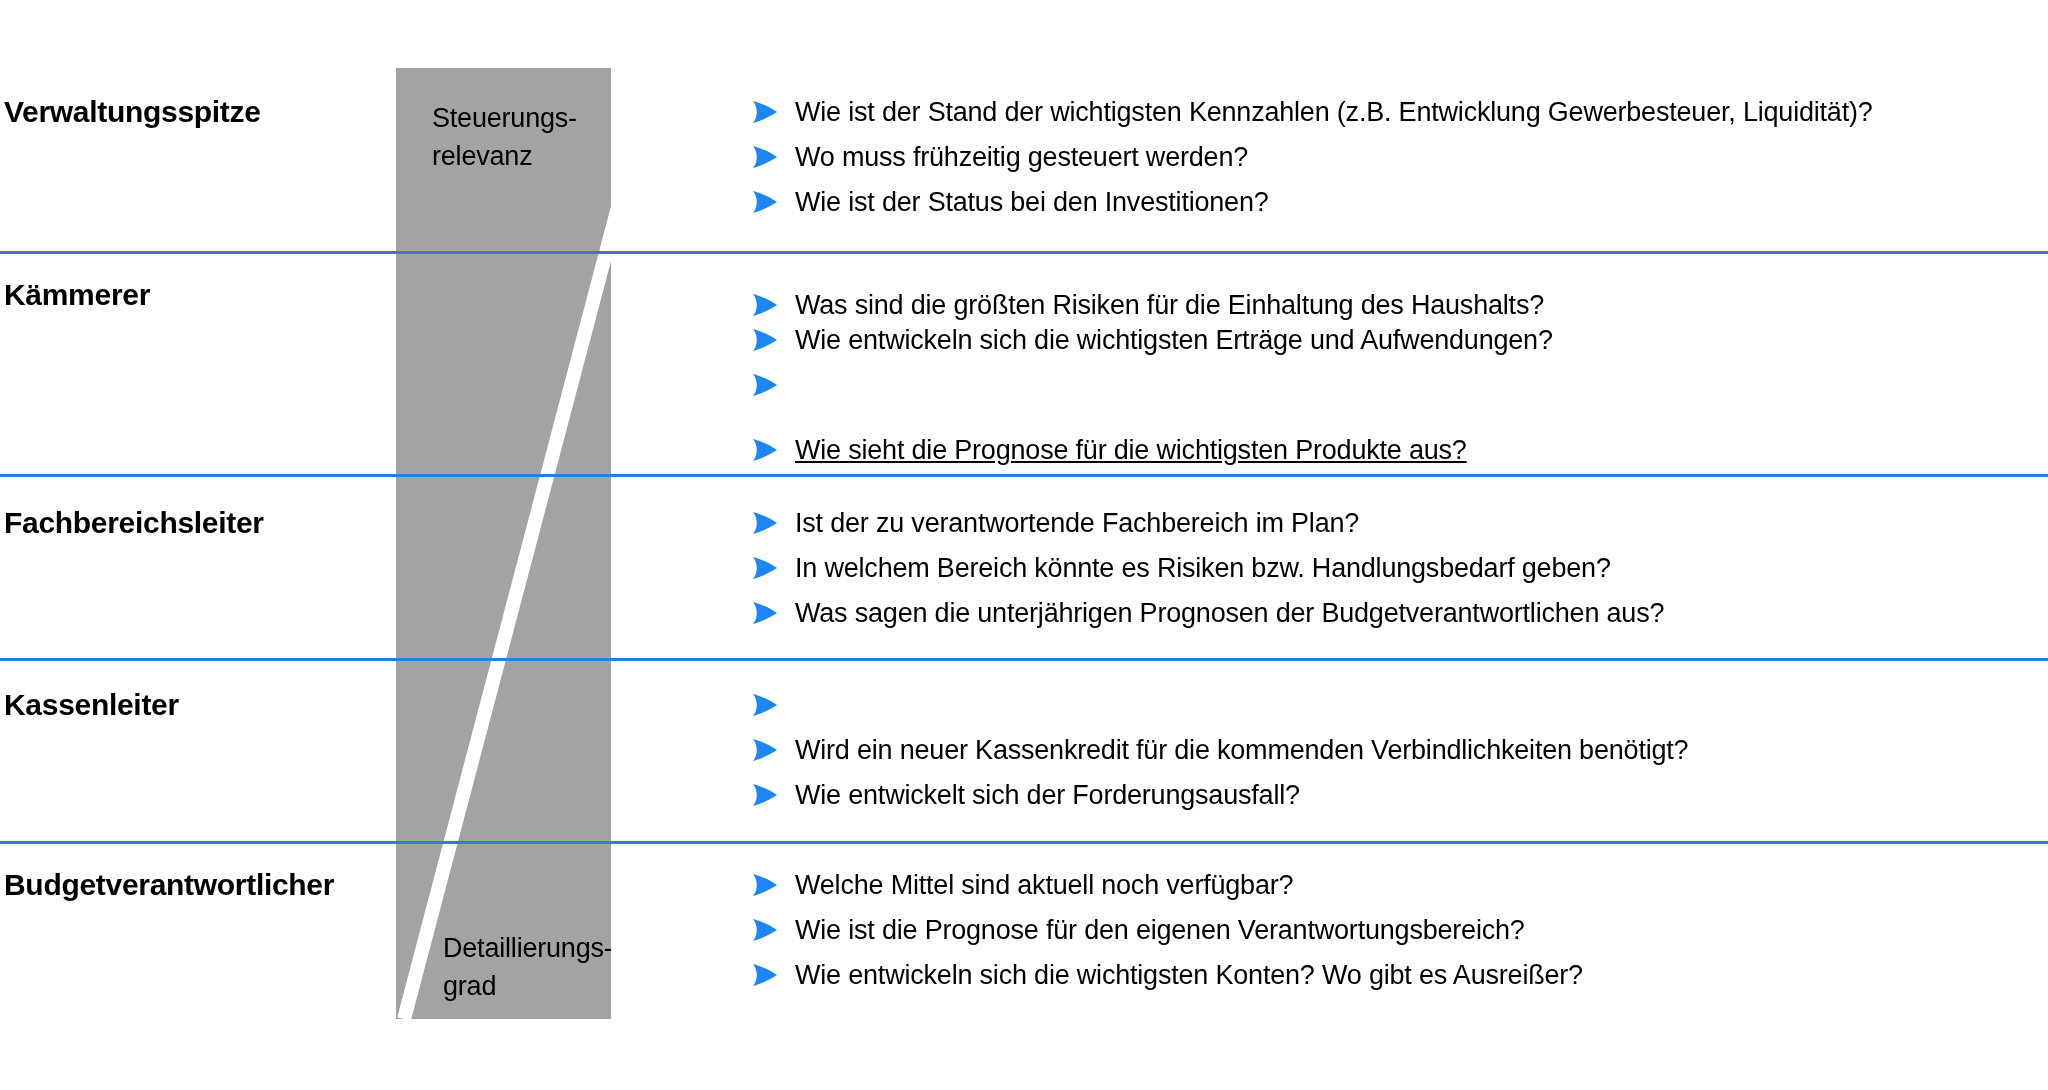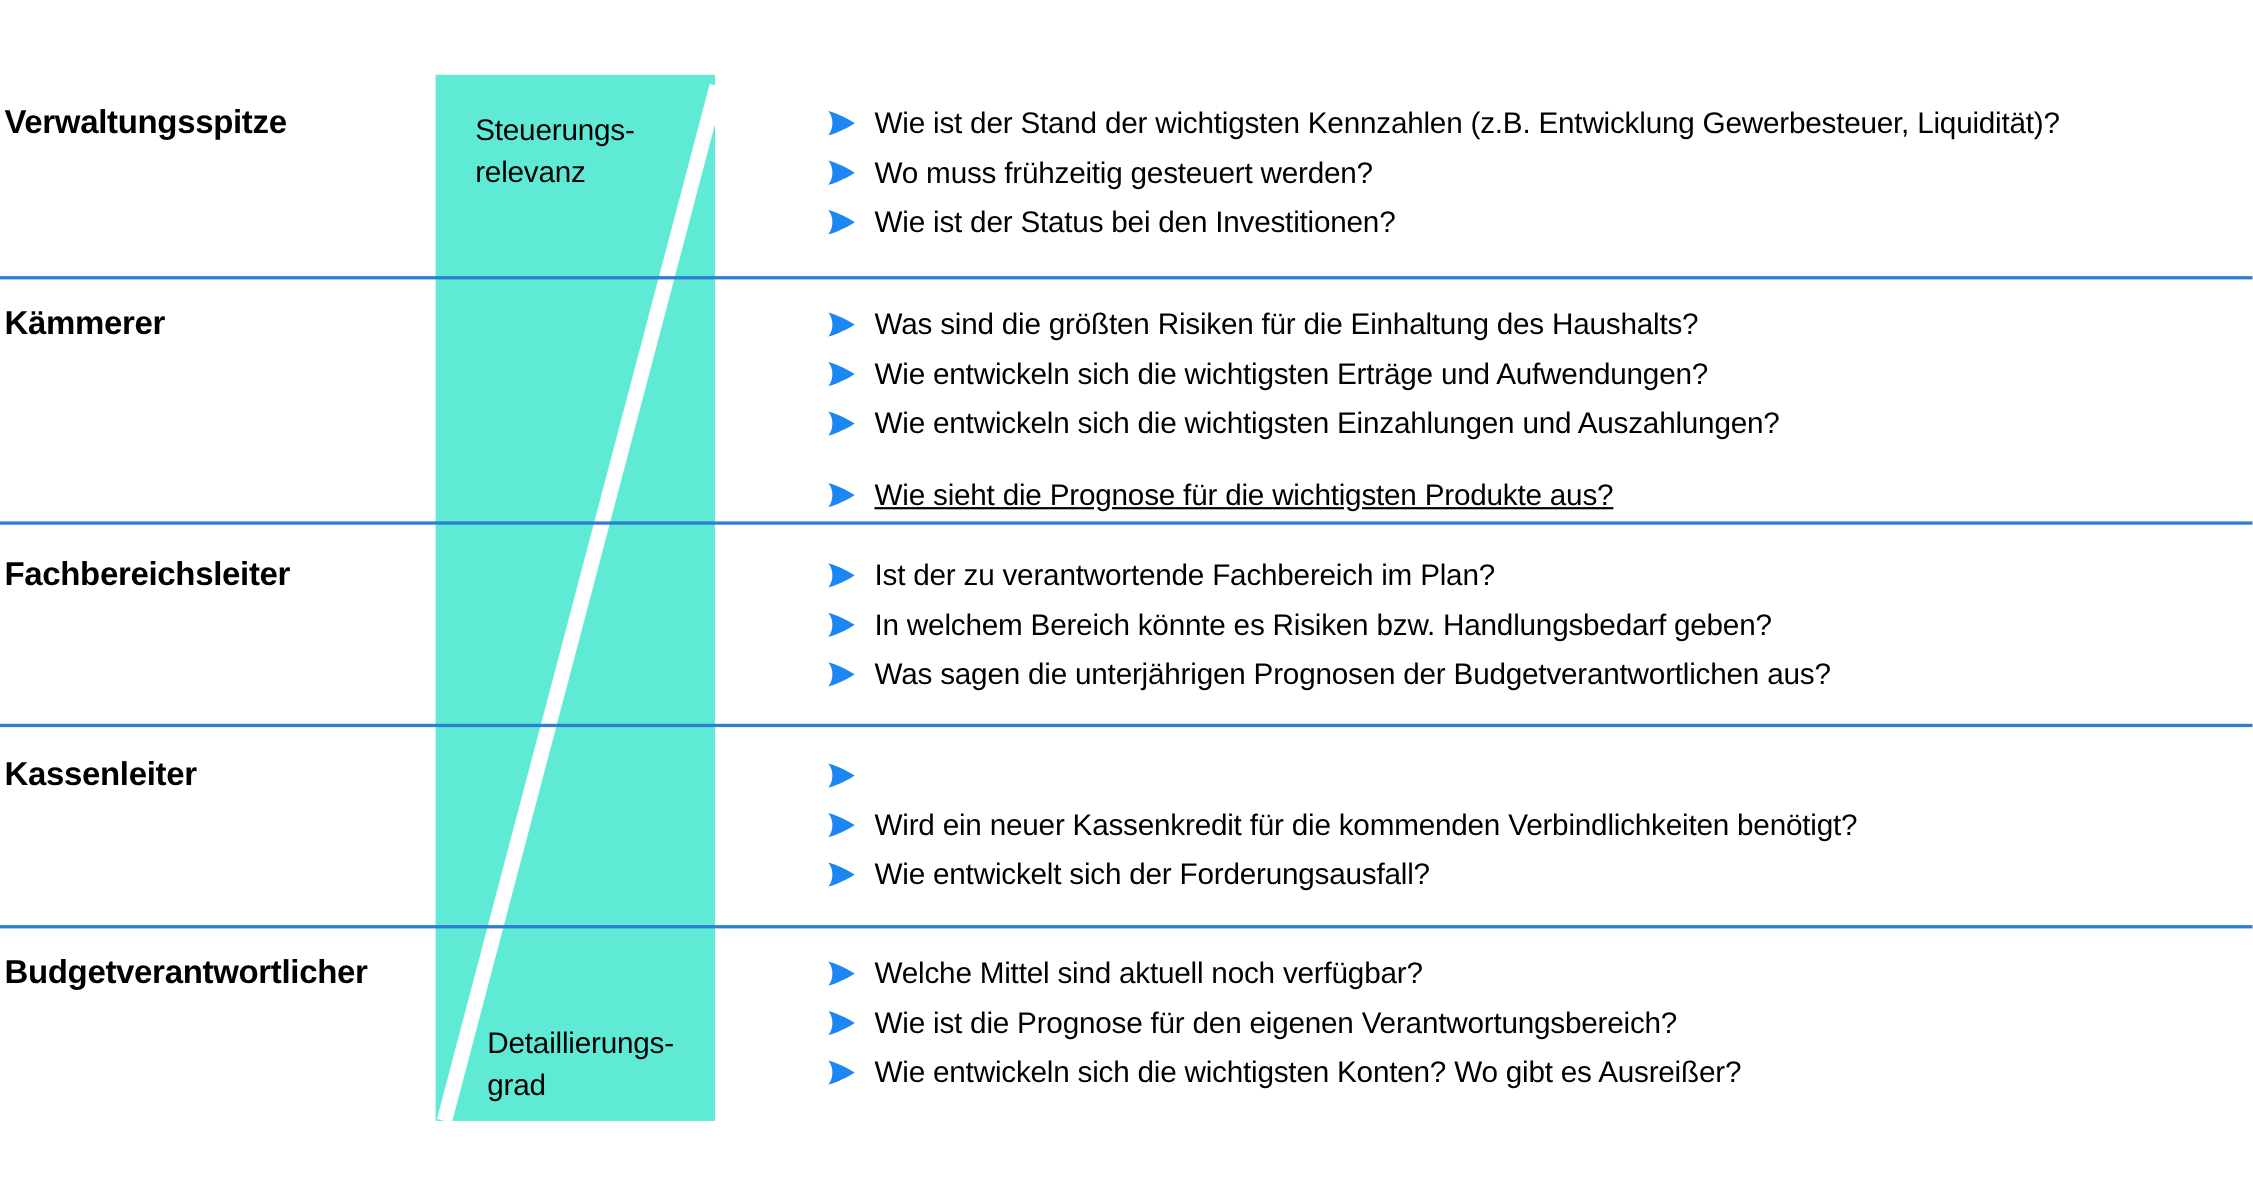--- a/index.html
+++ b/index.html
@@ -14,23 +14,23 @@
     background: #ffffff;
     overflow: hidden;
     font-family: "Liberation Sans", sans-serif;
     color: #000000;
   }
   
   .band {
     position: absolute;
     left: 396px;
     top: 68px;
-    width: 254px;
+    width: 215px;
     height: 951px;
-    background: #5eead4;
+    background: #a3a3a3;
     overflow: hidden;
     z-index: 1;
   }
   .band svg.diag {
     position: absolute;
     left: 0; top: 0;
     width: 254px;
     height: 951px;
     display: block;
   }
@@ -124,37 +124,36 @@
         </svg>
         <span class="q-text">Wo muss frühzeitig gesteuert werden?</span>
       </div>
       <div class="question-row" style="top: 180px;">
         <svg class="bullet" viewBox="0 0 26 24">
           <path d="M1,1 C6,7 6,17 1,23 C9,21 19,16 25,12 C19,8 9,3 1,1 Z" fill="#1C86F2"></path>
         </svg>
         <span class="q-text">Wie ist der Status bei den Investitionen?</span>
       </div>
       <div class="role-label" style="top: 273px;">Kämmerer</div>
-      <div class="question-row" style="top: 273px;">
+      <div class="question-row" style="top: 283px;">
         <svg class="bullet" viewBox="0 0 26 24">
           <path d="M1,1 C6,7 6,17 1,23 C9,21 19,16 25,12 C19,8 9,3 1,1 Z" fill="#1C86F2"></path>
         </svg>
         <span class="q-text">Was sind die größten Risiken für die Einhaltung des Haushalts?</span>
       </div>
       <div class="question-row" style="top: 318px;">
         <svg class="bullet" viewBox="0 0 26 24">
           <path d="M1,1 C6,7 6,17 1,23 C9,21 19,16 25,12 C19,8 9,3 1,1 Z" fill="#1C86F2"></path>
         </svg>
         <span class="q-text">Wie entwickeln sich die wichtigsten Erträge und Aufwendungen?</span>
       </div>
       <div class="question-row" style="top: 363px;">
         <svg class="bullet" viewBox="0 0 26 24">
           <path d="M1,1 C6,7 6,17 1,23 C9,21 19,16 25,12 C19,8 9,3 1,1 Z" fill="#1C86F2"></path>
         </svg>
-        <span class="q-text">Wie entwickeln sich die wichtigsten Einzahlungen und Auszahlungen?</span>
       </div>
       <div class="question-row" style="top: 428px; text-decoration: underline;">
         <svg class="bullet" viewBox="0 0 26 24">
           <path d="M1,1 C6,7 6,17 1,23 C9,21 19,16 25,12 C19,8 9,3 1,1 Z" fill="#1C86F2"></path>
         </svg>
         <span class="q-text">Wie sieht die Prognose für die wichtigsten Produkte aus?</span>
       </div>
       <div class="role-label" style="top: 501px;">Fachbereichsleiter</div>
       <div class="question-row" style="top: 501px;">
         <svg class="bullet" viewBox="0 0 26 24">

